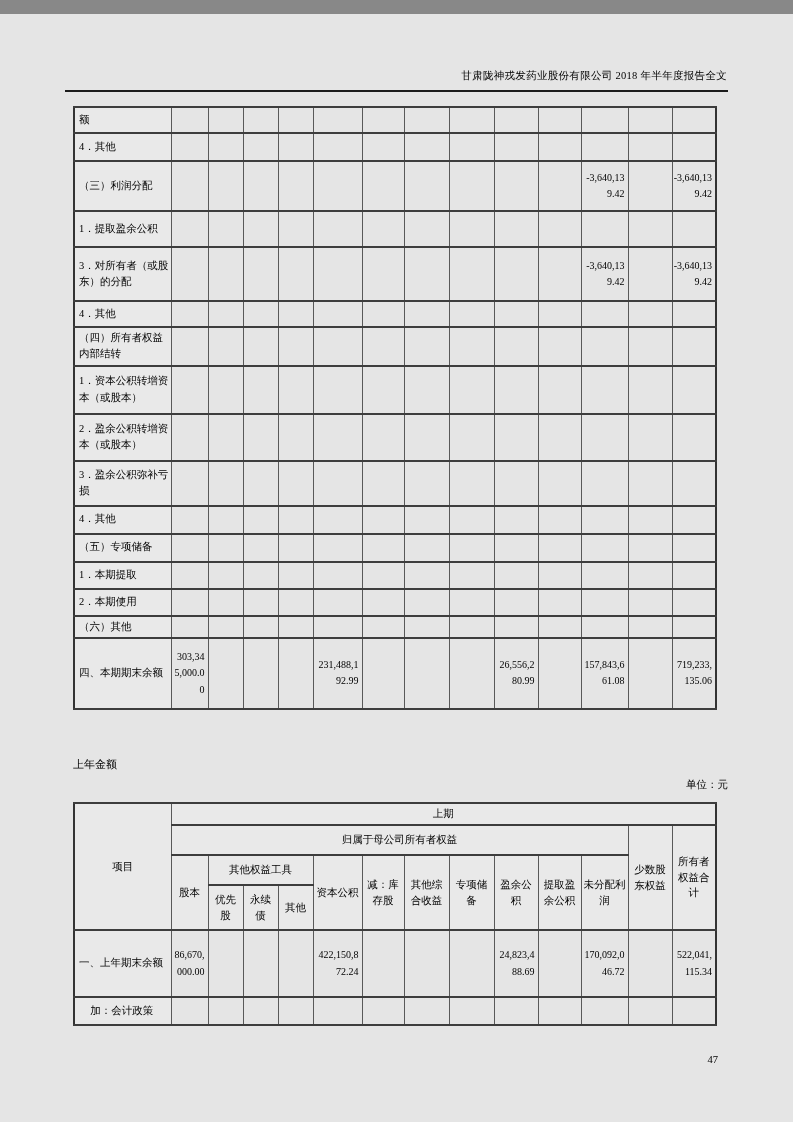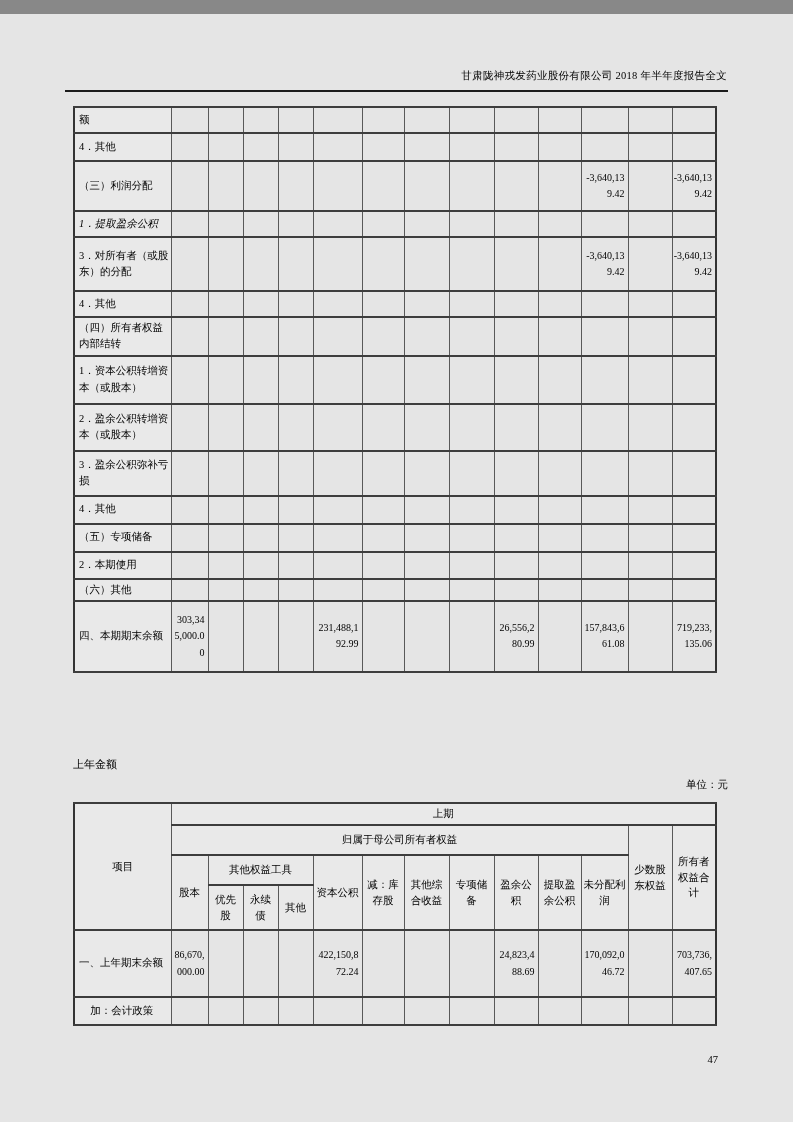--- a/index.html
+++ b/index.html
@@ -159,21 +159,21 @@
           <td class="num"></td>
           <td class="num"></td>
           <td class="num"></td>
           <td class="num"></td>
           <td class="num"></td>
           <td class="num"></td>
           <td class="num">-3,640,139.42</td>
           <td class="num"></td>
           <td class="num">-3,640,139.42</td>
         </tr>
-        <tr style="height: 26px; font-style: italic;">
+        <tr style="height: 36px;">
           <td class="lbl">1．提取盈余公积</td>
           <td class="num"></td>
           <td class="num"></td>
           <td class="num"></td>
           <td class="num"></td>
           <td class="num"></td>
           <td class="num"></td>
           <td class="num"></td>
           <td class="num"></td>
           <td class="num"></td>
@@ -289,20 +289,36 @@
           <td class="num"></td>
           <td class="num"></td>
           <td class="num"></td>
           <td class="num"></td>
           <td class="num"></td>
           <td class="num"></td>
           <td class="num"></td>
         </tr>
         <tr style="height: 28px;">
           <td class="lbl">（五）专项储备</td>
+          <td class="num"></td>
+          <td class="num"></td>
+          <td class="num"></td>
+          <td class="num"></td>
+          <td class="num"></td>
+          <td class="num"></td>
+          <td class="num"></td>
+          <td class="num"></td>
+          <td class="num"></td>
+          <td class="num"></td>
+          <td class="num"></td>
+          <td class="num"></td>
+          <td class="num"></td>
+        </tr>
+        <tr style="height: 27px;">
+          <td class="lbl">1．本期提取</td>
           <td class="num"></td>
           <td class="num"></td>
           <td class="num"></td>
           <td class="num"></td>
           <td class="num"></td>
           <td class="num"></td>
           <td class="num"></td>
           <td class="num"></td>
           <td class="num"></td>
           <td class="num"></td>
@@ -416,21 +432,21 @@
           <td class="num"></td>
           <td class="num"></td>
           <td class="num">422,150,872.24</td>
           <td class="num"></td>
           <td class="num"></td>
           <td class="num"></td>
           <td class="num">24,823,488.69</td>
           <td class="num"></td>
           <td class="num">170,092,046.72</td>
           <td class="num"></td>
-          <td class="num">703,736,407.65</td>
+          <td class="num">522,041,115.34</td>
         </tr>
         <tr style="height: 28px;">
           <td class="lbl">加：会计政策</td>
           <td class="num"></td>
           <td class="num"></td>
           <td class="num"></td>
           <td class="num"></td>
           <td class="num"></td>
           <td class="num"></td>
           <td class="num"></td>

